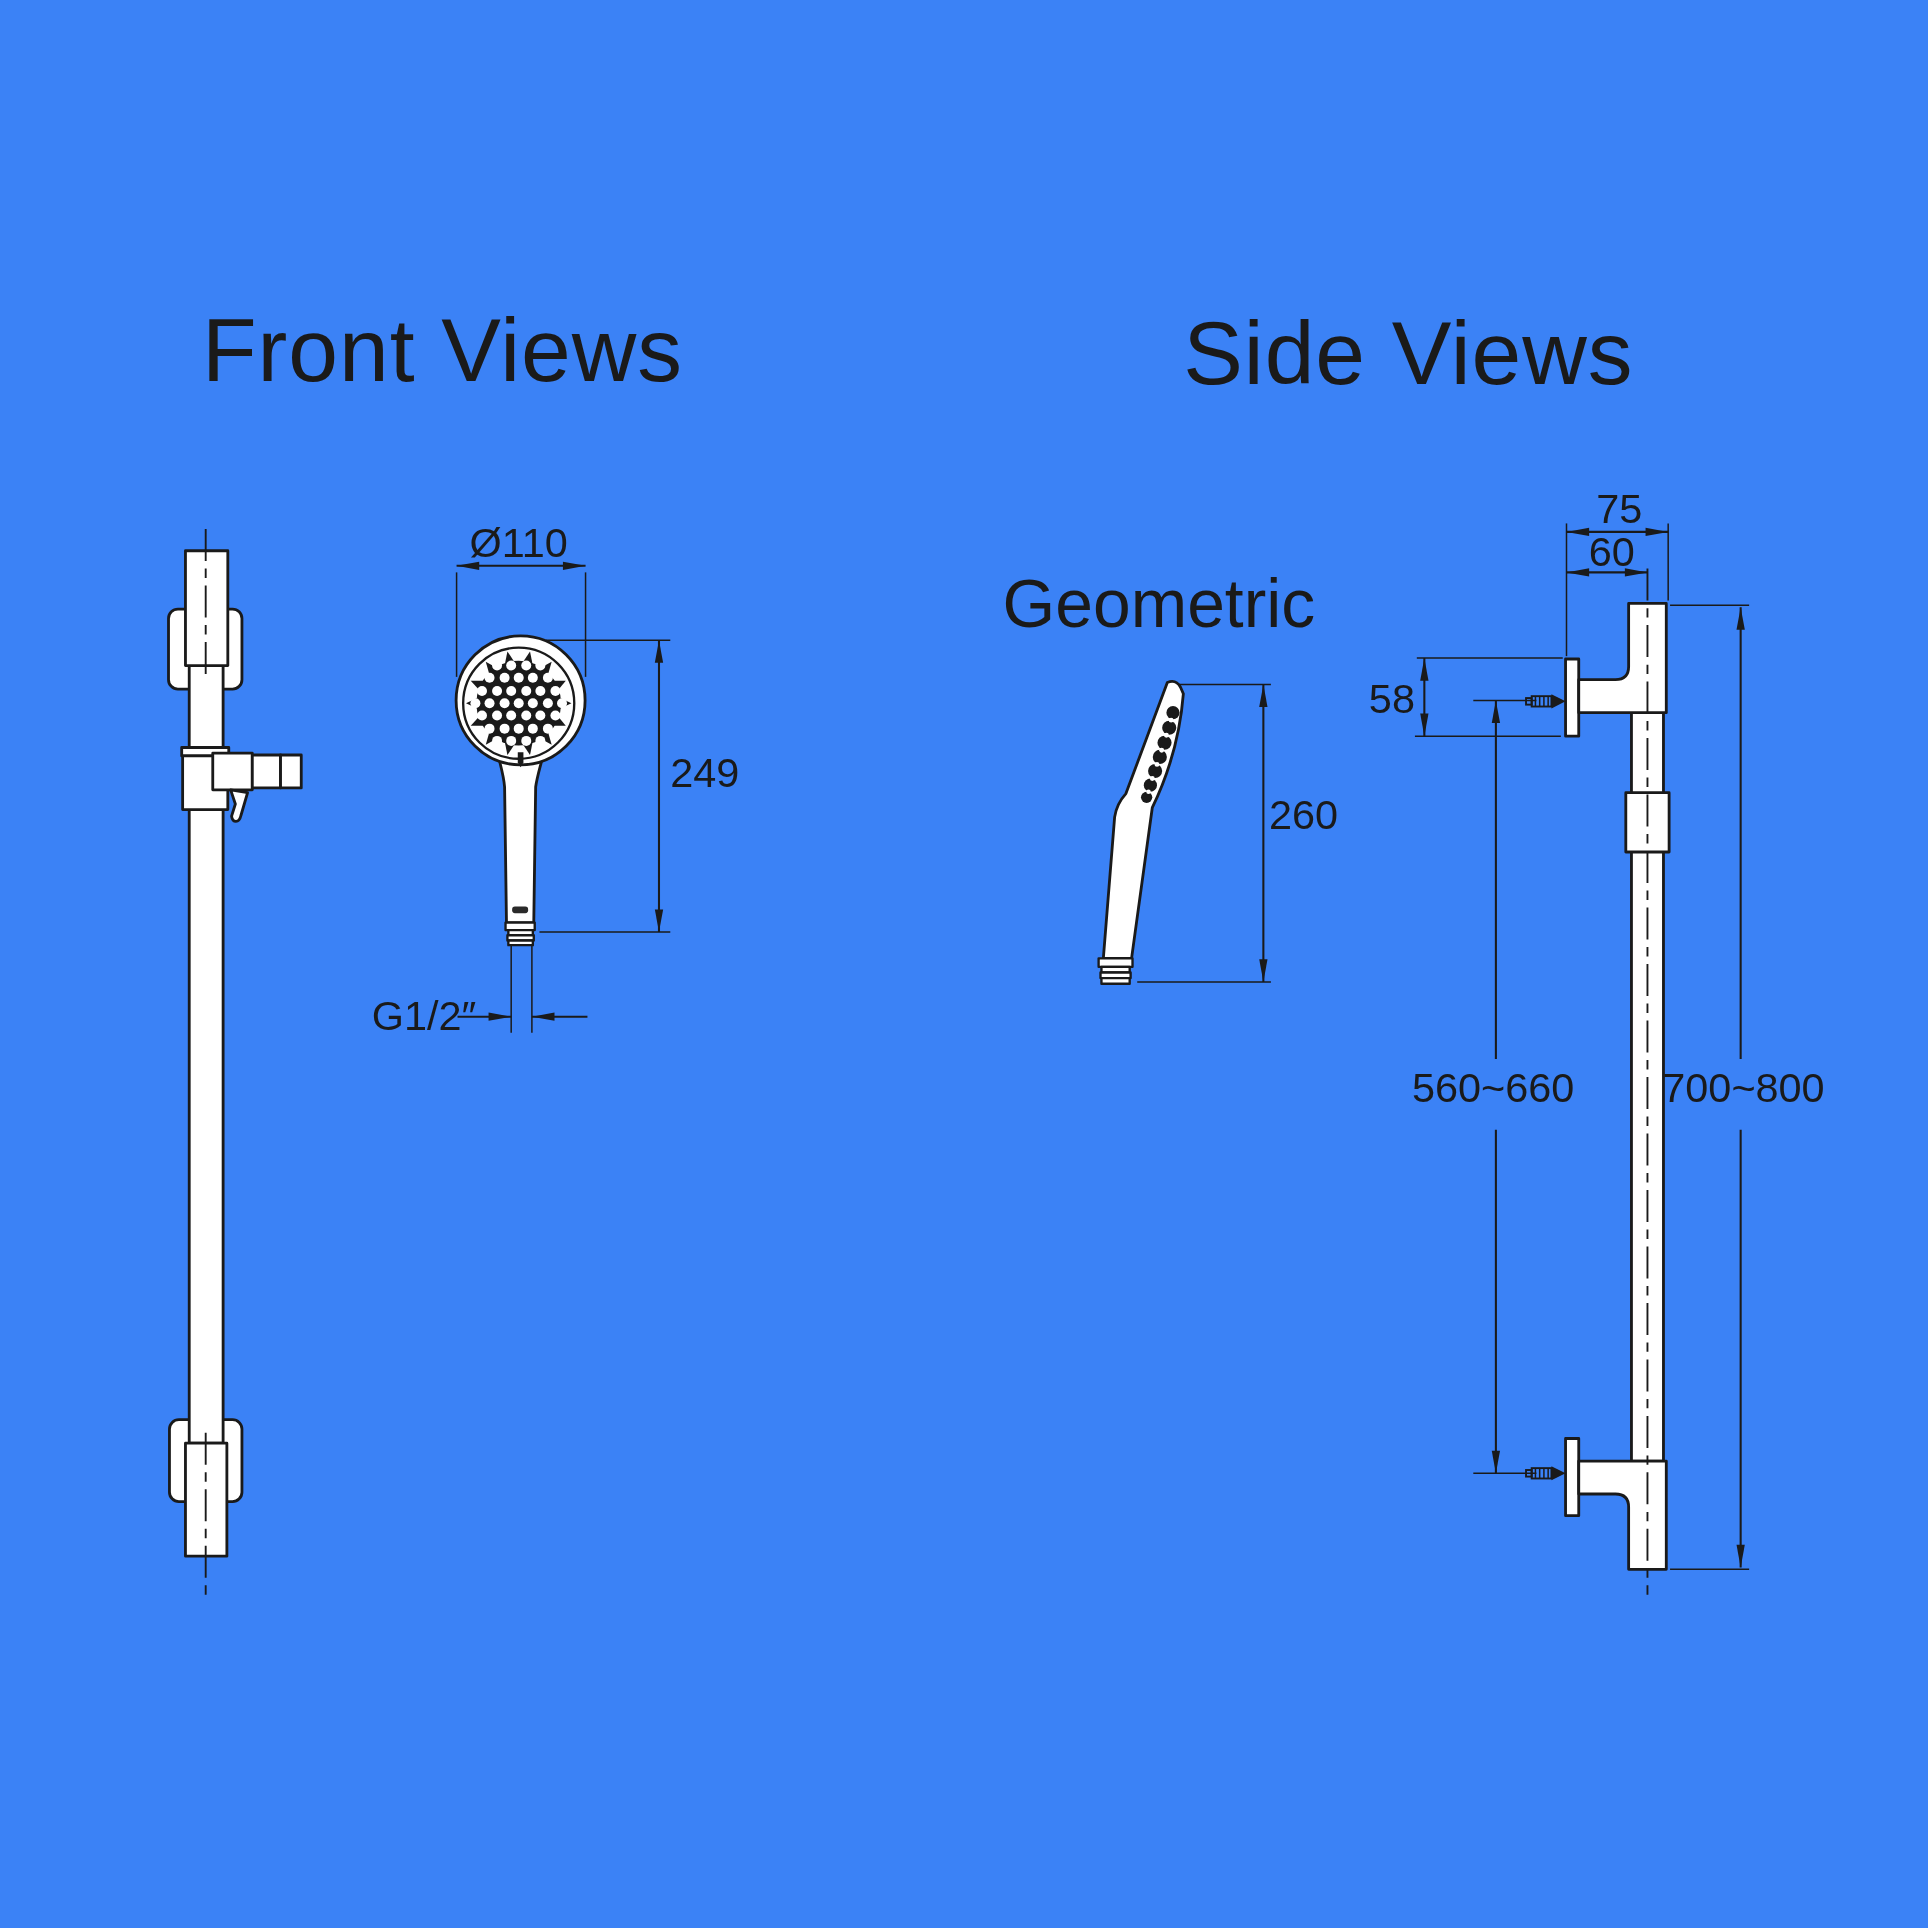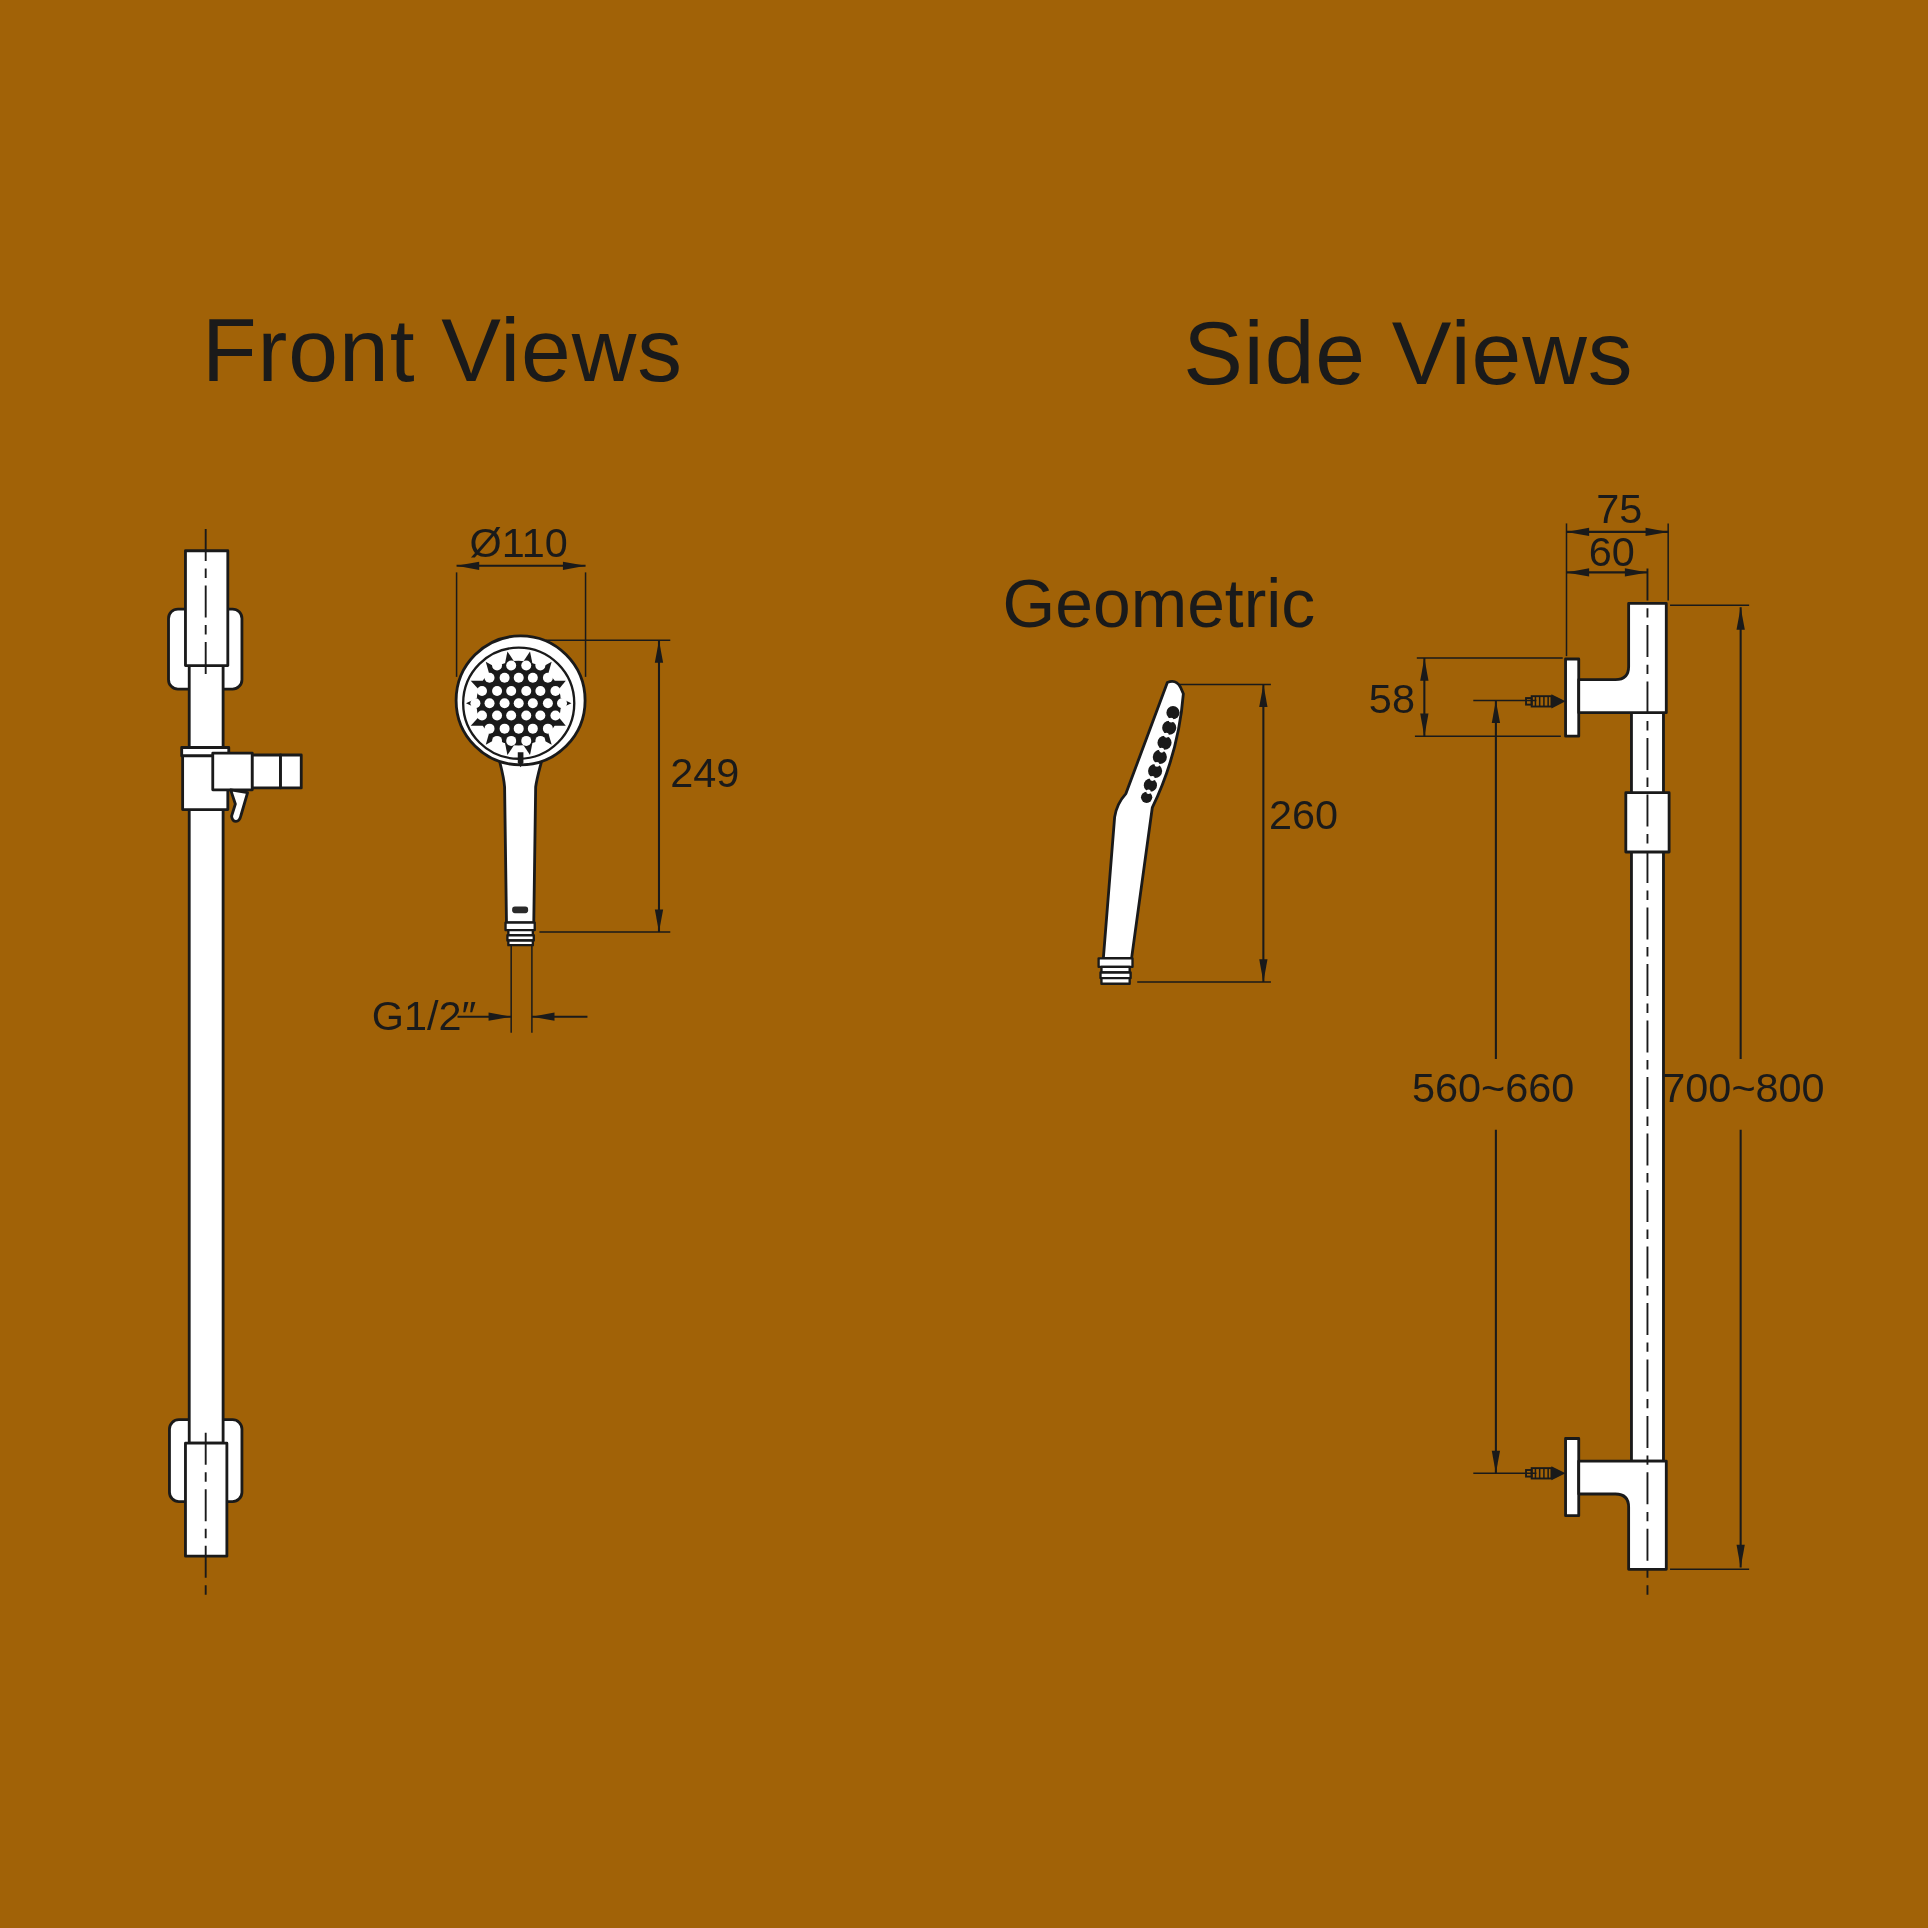--- a/index.html
+++ b/index.html
@@ -1,16 +1,16 @@
 <!DOCTYPE html>
 <html style="font-size:15px"><head>
 <meta charset="utf-8">
 <style>
   html,body{margin:0;padding:0;background:#fff;}
-  .canvas{position:relative;width:1928px;height:1928px;background:#a16207;overflow:hidden;}
+  .canvas{position:relative;width:1928px;height:1928px;background:#3b82f6;overflow:hidden;}
   svg{position:absolute;left:0;top:0;}
   text{fill:#1a1a1a;font-family:"Liberation Sans","DejaVu Sans",sans-serif;}
   .title{font-size:95px;font-weight:400;letter-spacing:1px;}
   .sub{font-size:72px;font-weight:400;}
   .dimtxt{font-size:44px;font-weight:400;}
   .ol{stroke:#1a1a1a;stroke-width:3;fill:#ffffff;stroke-linejoin:round;}
   .ol2{stroke:#1a1a1a;stroke-width:2.5;fill:#ffffff;stroke-linejoin:round;}
   .ln{stroke:#1a1a1a;stroke-width:2;fill:none;}
   .thin{stroke:#1a1a1a;stroke-width:1.6;fill:none;}
   .dim{stroke:#1a1a1a;stroke-width:2.2;fill:none;}

